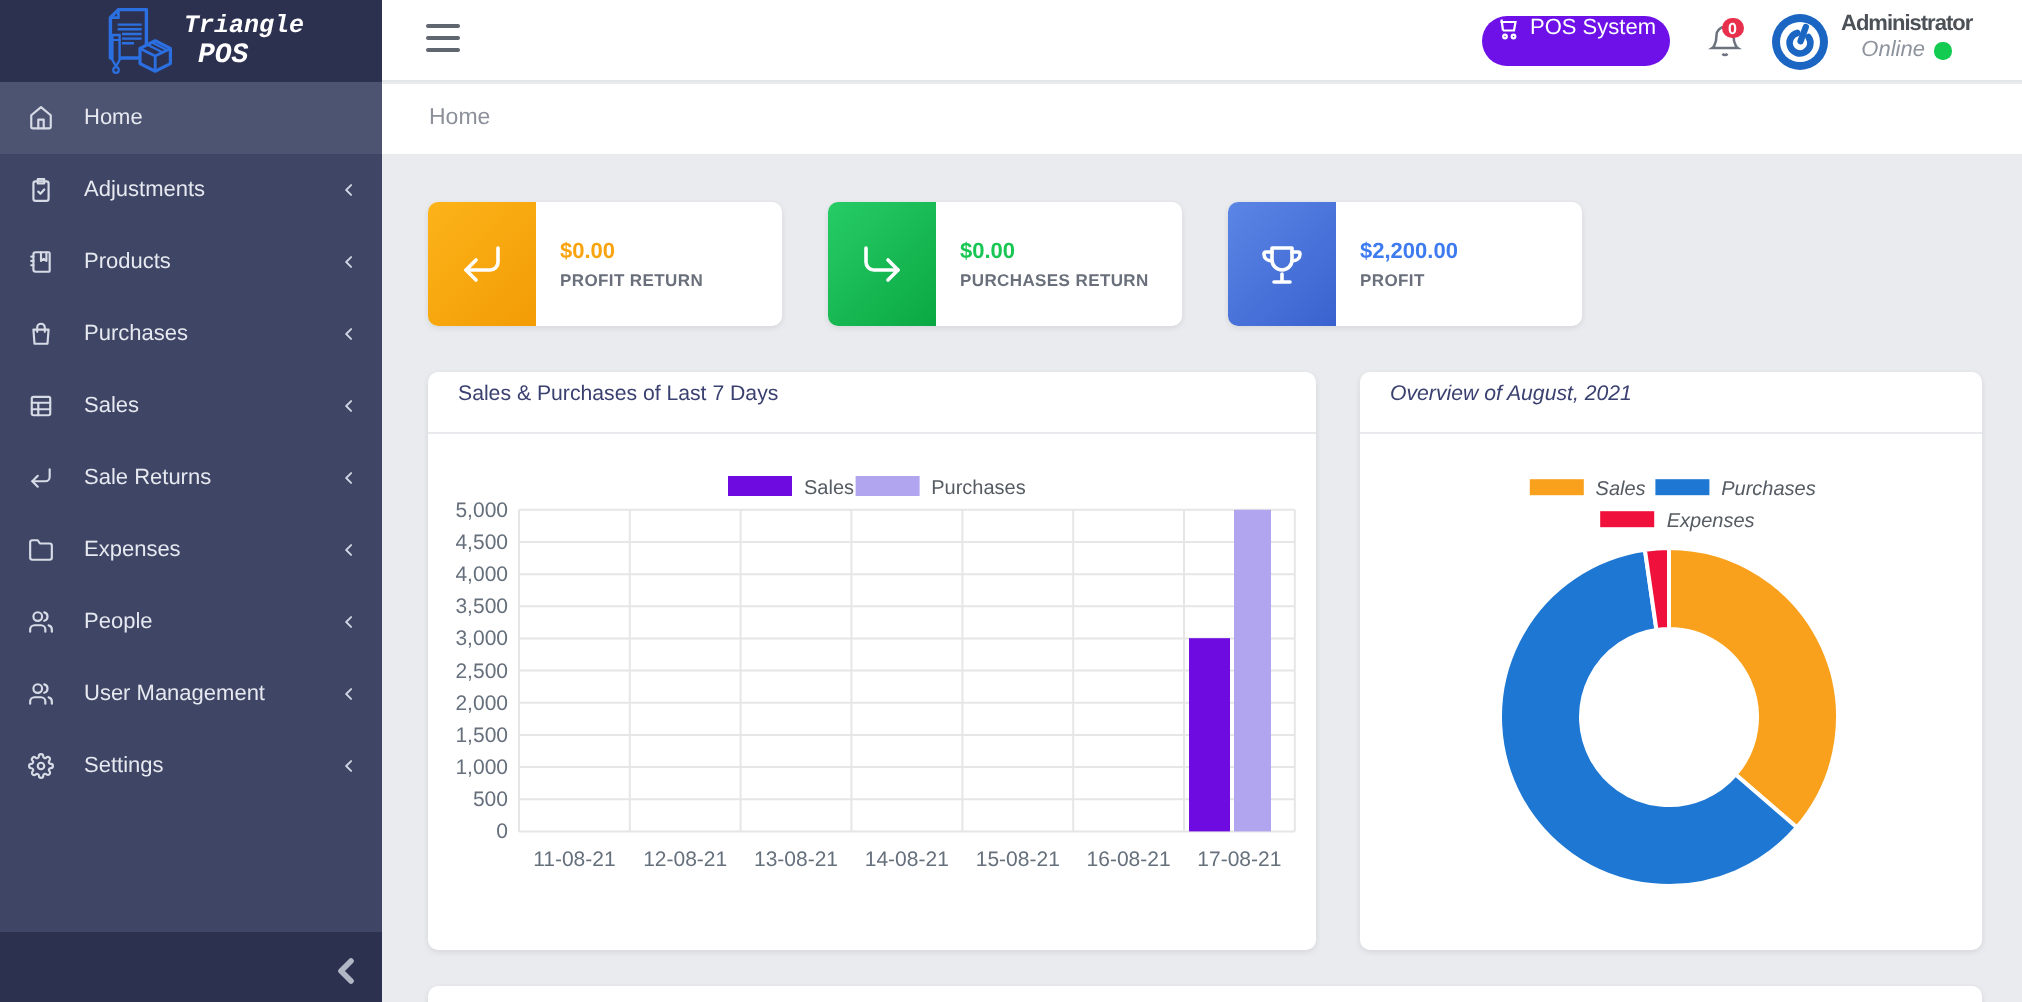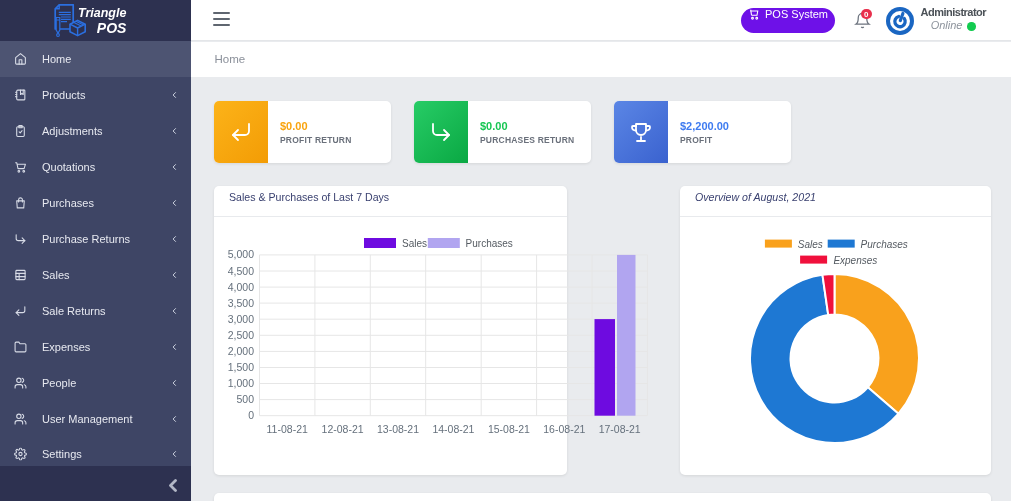--- a/index.html
+++ b/index.html
@@ -36,123 +36,94 @@
 .sbox { position:absolute; left:0; top:0; width:54px; height:62px; border-radius:5px 0 0 5px; display:flex; align-items:center; justify-content:center; color:#fff; }
 .sbox svg { width:24px; height:24px; }
 .sbox.purple { background:linear-gradient(135deg,#7b1fd3,#5503ae); }
 .sbox.orange { background:linear-gradient(135deg,#fcb319,#f39c05); }
 .sbox.green  { background:linear-gradient(135deg,#27cc66,#0aa843); }
 .sbox.blue   { background:linear-gradient(135deg,#5b86e5,#3a62cf); }
 .sval { position:absolute; left:66px; top:19px; font-size:11px; font-weight:bold; }
 .slab { position:absolute; left:66px; top:34px; white-space:nowrap; font-size:8.5px; font-weight:bold; color:#6a707b; letter-spacing:0.2px; }
 .cards2 { position:absolute; left:23px; top:109px; width:777px; }
 .chart-card { position:absolute; background:#fff; border-radius:5px; box-shadow:0 1px 3px rgba(0,0,0,0.09); top:0; }
-.cc-left { left:0; width:353px; height:289px;padding-left:11px; }
+.cc-left { left:0; width:444px; height:289px;padding-left:11px; }
 .cc-right { left:466px; width:311px; height:289px;font-style:italic; }
 .cc-title { position:absolute; left:15px; top:5px; font-size:10.6px; color:#3a4170; }
 .cc-divider { position:absolute; left:0; top:30px; width:100%; height:1px; background:#e8eaed; }
 .bottom-card { position:absolute; left:23px; top:416px; width:777px; height:60px; background:#fff; border-radius:5px; box-shadow:0 1px 3px rgba(0,0,0,0.09); }
 </style>
 </head>
 <body>
 <div class="sidebar">
   <div class="logo">
     <svg style="position:absolute;left:52px;top:4px;" width="34" height="33" viewBox="0 0 34 33" fill="none">
       <path d="M7.2 0.8 H21.2 V25 H3.2 V4.8 Z" stroke="#2b6fe0" stroke-width="1.7" fill="none" stroke-linejoin="round"></path>
       <path d="M7.2 0.8 v4 h-4" stroke="#2b6fe0" stroke-width="1.4" fill="none"></path>
       <path d="M6.8 8.3h12M6.8 10.6h12M9 13h9.8M9 15.3h9.8M9 17.6h6" stroke="#2b6fe0" stroke-width="1.2"></path>
       <path d="M4.2 13.5 h3.6 v12.5 l-1.8 3.2 -1.8 -3.2 z" stroke="#2b6fe0" stroke-width="1.2" fill="#2d3150"></path>
       <path d="M4.2 16 h3.6" stroke="#2b6fe0" stroke-width="1"></path>
       <circle cx="6.0" cy="31" r="1.4" stroke="#2b6fe0" stroke-width="1.1" fill="none"></circle>
       <path d="M25.6 16.4 L33.2 20.2 V27.8 L25.6 31.6 L18 27.8 V20.2 Z" stroke="#2b6fe0" stroke-width="1.6" fill="#2d3150" stroke-linejoin="round"></path>
       <path d="M18 20.2 L25.6 24 L33.2 20.2 M25.6 24 V31.6" stroke="#2b6fe0" stroke-width="1.4" fill="none" stroke-linejoin="round"></path>
       <path d="M21.5 18.3 L29.2 22.1 M24 17.2 L31.4 21" stroke="#2b6fe0" stroke-width="1.1"></path>
     </svg>
-    <div style="position:absolute;left:78px;top:6.5px;color:#fff;font-family:Liberation Sans, sans-serif;font-style:italic;font-weight:bold;">
+    <div style="position:absolute;left:92px;top:6.5px;color:#fff;font-family:Liberation Mono, monospace;font-style:italic;font-weight:bold;">
       <div style="font-size:12.5px;line-height:12px;">Triangle</div>
-      <div style="font-size:14px;line-height:13px;padding-left:7px;margin-top:3px;text-align:right;">POS</div>
+      <div style="font-size:14px;line-height:13px;padding-left:7px;margin-top:3px;">POS</div>
     </div>
   </div>
   <div class="menu">
 <div class="mi active">
         <span class="ic">
           <svg viewBox="0 0 24 24" fill="none" stroke="currentColor" stroke-width="2" stroke-linecap="round" stroke-linejoin="round">
             <path d="m3 9.5 9-7.5 9 7.5V20a1.5 1.5 0 0 1-1.5 1.5h-15A1.5 1.5 0 0 1 3 20Z"></path>
             <path d="M9.5 21.5v-8h5v8"></path>
           </svg>
         </span>
         <span class="lbl">Home</span>
       </div>
 <div class="mi">
         <span class="ic">
           <svg viewBox="0 0 24 24" fill="none" stroke="currentColor" stroke-width="2" stroke-linecap="round" stroke-linejoin="round">
+            <rect x="5" y="4" width="14" height="18" rx="2"></rect>
+            <path d="M9 2h6v4H9z"></path>
+            <path d="M9.5 13.5l2 2 3.5-4"></path>
+          </svg>
+        </span>
+        <span class="lbl">Adjustments</span>
+        <span class="chev">
+          <svg viewBox="0 0 10 10" fill="none">
+            <path d="M6.5 1.5 3 5l3.5 3.5" stroke="#ced3e0" stroke-width="1.4" stroke-linecap="round" stroke-linejoin="round"></path>
+          </svg>
+        </span>
+      </div>
+<div class="mi">
+        <span class="ic">
+          <svg viewBox="0 0 24 24" fill="none" stroke="currentColor" stroke-width="2" stroke-linecap="round" stroke-linejoin="round">
             <path d="M7 3h12a1 1 0 0 1 1 1v16a1 1 0 0 1-1 1H7a2 2 0 0 1-2-2V5a2 2 0 0 1 2-2z"></path>
             <path d="M3 7h2M3 11h2M3 15h2"></path>
             <path d="M12 3v8l2.5-2 2.5 2V3"></path>
           </svg>
         </span>
         <span class="lbl">Products</span>
         <span class="chev">
           <svg viewBox="0 0 10 10" fill="none">
             <path d="M6.5 1.5 3 5l3.5 3.5" stroke="#ced3e0" stroke-width="1.4" stroke-linecap="round" stroke-linejoin="round"></path>
           </svg>
         </span>
       </div>
 <div class="mi">
         <span class="ic">
           <svg viewBox="0 0 24 24" fill="none" stroke="currentColor" stroke-width="2" stroke-linecap="round" stroke-linejoin="round">
-            <rect x="5" y="4" width="14" height="18" rx="2"></rect>
-            <path d="M9 2h6v4H9z"></path>
-            <path d="M9.5 13.5l2 2 3.5-4"></path>
-          </svg>
-        </span>
-        <span class="lbl">Adjustments</span>
-        <span class="chev">
-          <svg viewBox="0 0 10 10" fill="none">
-            <path d="M6.5 1.5 3 5l3.5 3.5" stroke="#ced3e0" stroke-width="1.4" stroke-linecap="round" stroke-linejoin="round"></path>
-          </svg>
-        </span>
-      </div>
-<div class="mi">
-        <span class="ic">
-          <svg viewBox="0 0 24 24" fill="none" stroke="currentColor" stroke-width="2" stroke-linecap="round" stroke-linejoin="round">
-            <circle cx="9" cy="20" r="1.6"></circle>
-            <circle cx="18" cy="20" r="1.6"></circle>
-            <path d="M3 4h2l2.4 11h11.2l2.4-8H6"></path>
-          </svg>
-        </span>
-        <span class="lbl">Quotations</span>
-        <span class="chev">
-          <svg viewBox="0 0 10 10" fill="none">
-            <path d="M6.5 1.5 3 5l3.5 3.5" stroke="#ced3e0" stroke-width="1.4" stroke-linecap="round" stroke-linejoin="round"></path>
-          </svg>
-        </span>
-      </div>
-<div class="mi">
-        <span class="ic">
-          <svg viewBox="0 0 24 24" fill="none" stroke="currentColor" stroke-width="2" stroke-linecap="round" stroke-linejoin="round">
             <path d="M5 8h14l-1 13H6L5 8z"></path>
             <path d="M8.5 10V6a3.5 3.5 0 0 1 7 0v4"></path>
           </svg>
         </span>
         <span class="lbl">Purchases</span>
-        <span class="chev">
-          <svg viewBox="0 0 10 10" fill="none">
-            <path d="M6.5 1.5 3 5l3.5 3.5" stroke="#ced3e0" stroke-width="1.4" stroke-linecap="round" stroke-linejoin="round"></path>
-          </svg>
-        </span>
-      </div>
-<div class="mi">
-        <span class="ic">
-          <svg viewBox="0 0 24 24" fill="none" stroke="currentColor" stroke-width="2" stroke-linecap="round" stroke-linejoin="round">
-            <polyline points="15 10 20 15 15 20"></polyline>
-            <path d="M4 4v7a4 4 0 0 0 4 4h12"></path>
-          </svg>
-        </span>
-        <span class="lbl">Purchase Returns</span>
         <span class="chev">
           <svg viewBox="0 0 10 10" fill="none">
             <path d="M6.5 1.5 3 5l3.5 3.5" stroke="#ced3e0" stroke-width="1.4" stroke-linecap="round" stroke-linejoin="round"></path>
           </svg>
         </span>
       </div>
 <div class="mi">
         <span class="ic">
           <svg viewBox="0 0 24 24" fill="none" stroke="currentColor" stroke-width="2" stroke-linecap="round" stroke-linejoin="round">
             <rect x="3.5" y="3.5" width="17" height="17" rx="1.5"></rect>

